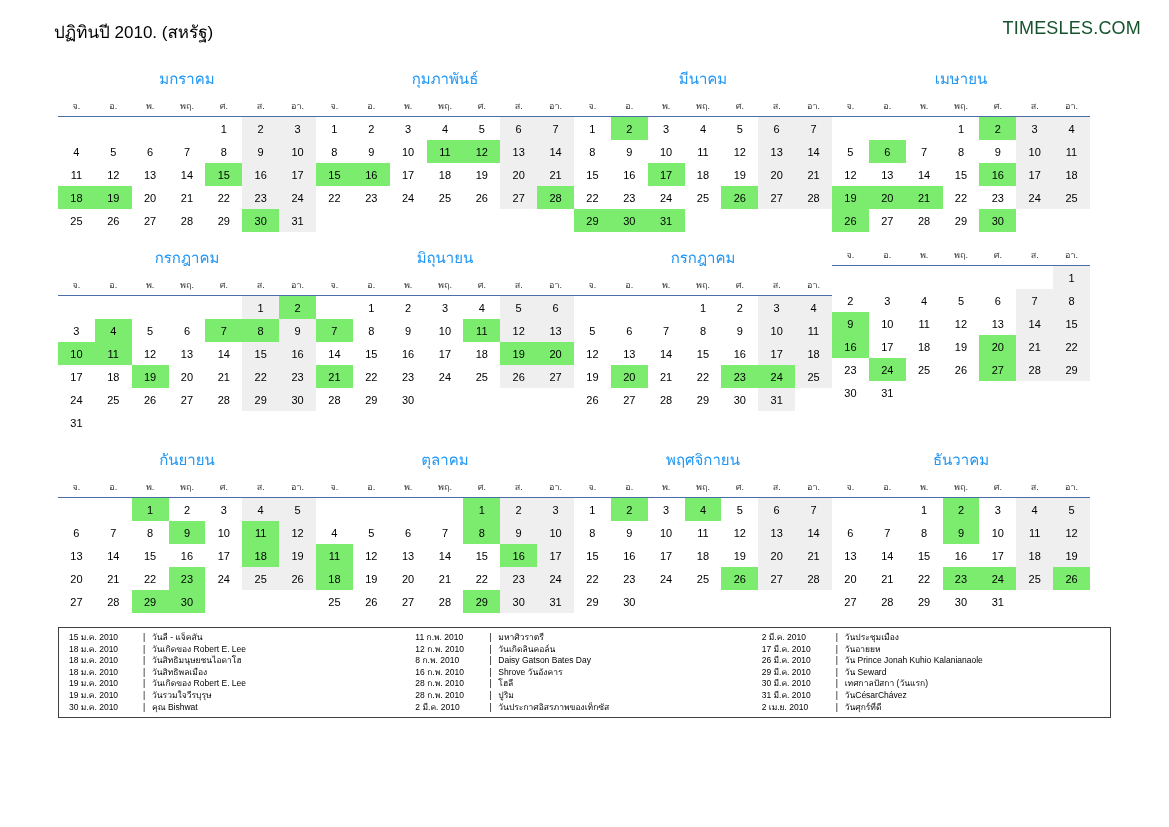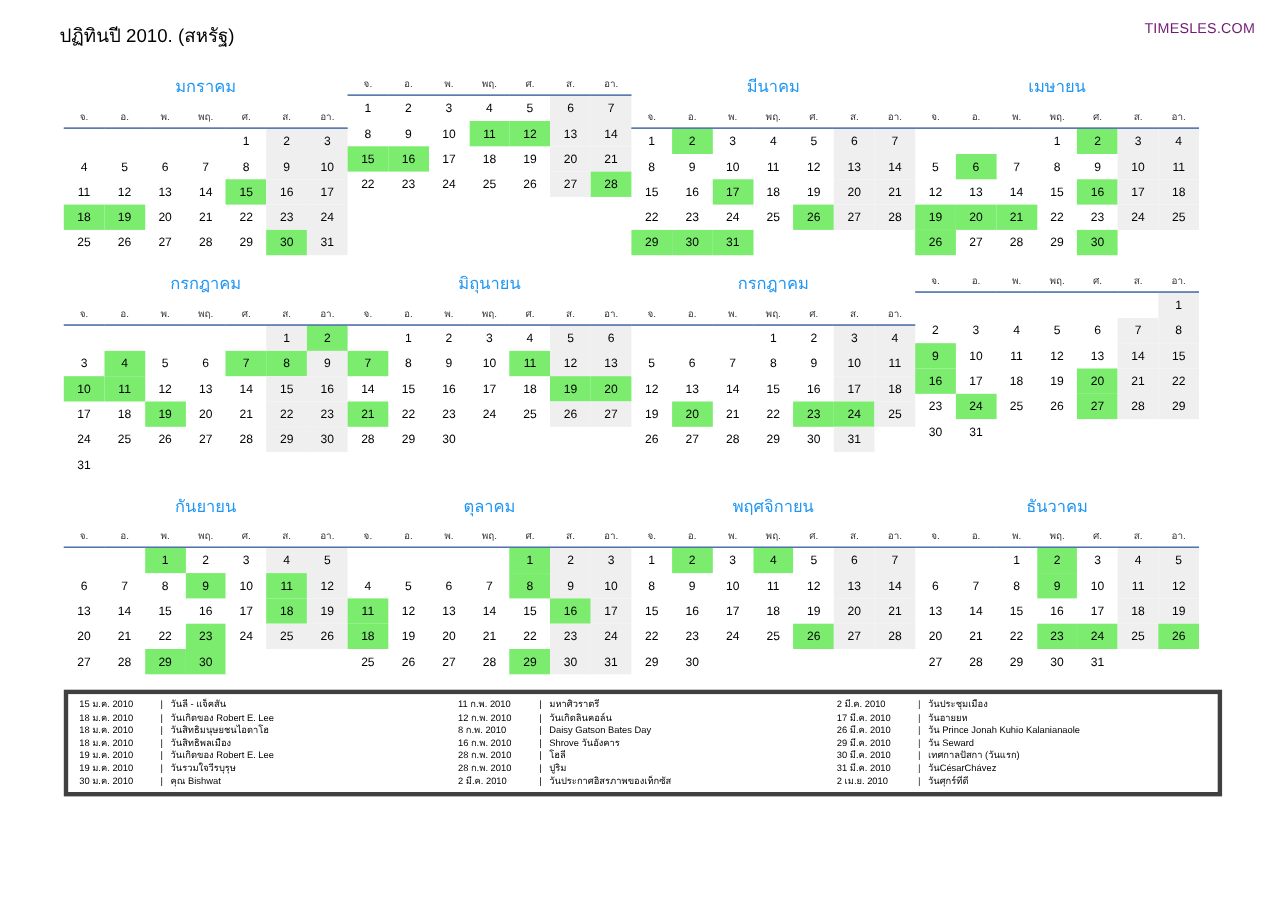--- a/index.html
+++ b/index.html
@@ -5,38 +5,38 @@
   html,body{margin:0;padding:0;}
   body{
     width:1169px;height:827px;background:#ffffff;
     font-family:"Liberation Sans", sans-serif;
     color:#000;
     position:relative;
   }
   .page{position:relative;width:1169px;height:719px;box-sizing:border-box;padding:18px 20px 0 20px;}
   .header{display:flex;align-items:flex-start;justify-content:space-between;}
   .title{font-size:17px;color:#000;font-weight:normal;padding-left:34px;}
-  .brand{font-size:13px;color:#701a75;letter-spacing:0.2px;padding-right:8px;}
+  .brand{font-size:18px;color:#14532d;letter-spacing:0.2px;padding-right:8px;}
   .calendar{margin-top:22px;padding:0 38px;}
   .row{display:flex;margin-bottom:14px;}
   .month{width:258px;}
   .month-name{text-align:center;color:#2196f3;font-size:15px;margin-bottom:6px;}
   table.mtable{border-collapse:collapse;width:100%;table-layout:fixed;}
   table.mtable th{
     font-weight:normal;font-size:9px;color:#333;text-align:center;padding:2px 0 3px 0;
     border-bottom:1px solid #4a6fa5;
   }
   table.mtable td{
     text-align:center;font-size:11px;padding:3px 0;height:17px;color:#000;
   }
   td.wk{background:#efefef;}
   td.hl{background:#7bec6e;}
   td.empty{background:transparent;}
   .legend{
-    margin:10px 38px 0 38px;border:4px solid #404040;padding:4px 6px;
+    margin:10px 38px 0 38px;border:1px solid #404040;padding:4px 6px;
     font-size:8.5px;line-height:11.6px;
   }
   .legend-grid{display:flex;}
   .legend-col{display:flex;flex:1;}
   .legend-dates{width:74px;padding-left:4px;color:#000;}
   .legend-sep{width:5px;color:#000;}
   .legend-names{flex:1;padding-left:4px;}
   .legend-col + .legend-col{border-left:0;}
   .lrow{white-space:nowrap;overflow:hidden;}
 </style>
@@ -109,20 +109,21 @@
                 <td class="">27</td>
                 <td class="">28</td>
                 <td class="">29</td>
                 <td class="hl">30</td>
                 <td class="wk">31</td>
               </tr>
             </tbody>
           </table>
         </div>
         <div class="month">
+          <div class="month-name">กุมภาพันธ์</div>
           <table class="mtable">
             <thead>
               <tr>
                 <th>จ.</th>
                 <th>อ.</th>
                 <th>พ.</th>
                 <th>พฤ.</th>
                 <th>ศ.</th>
                 <th>ส.</th>
                 <th>อา.</th>

